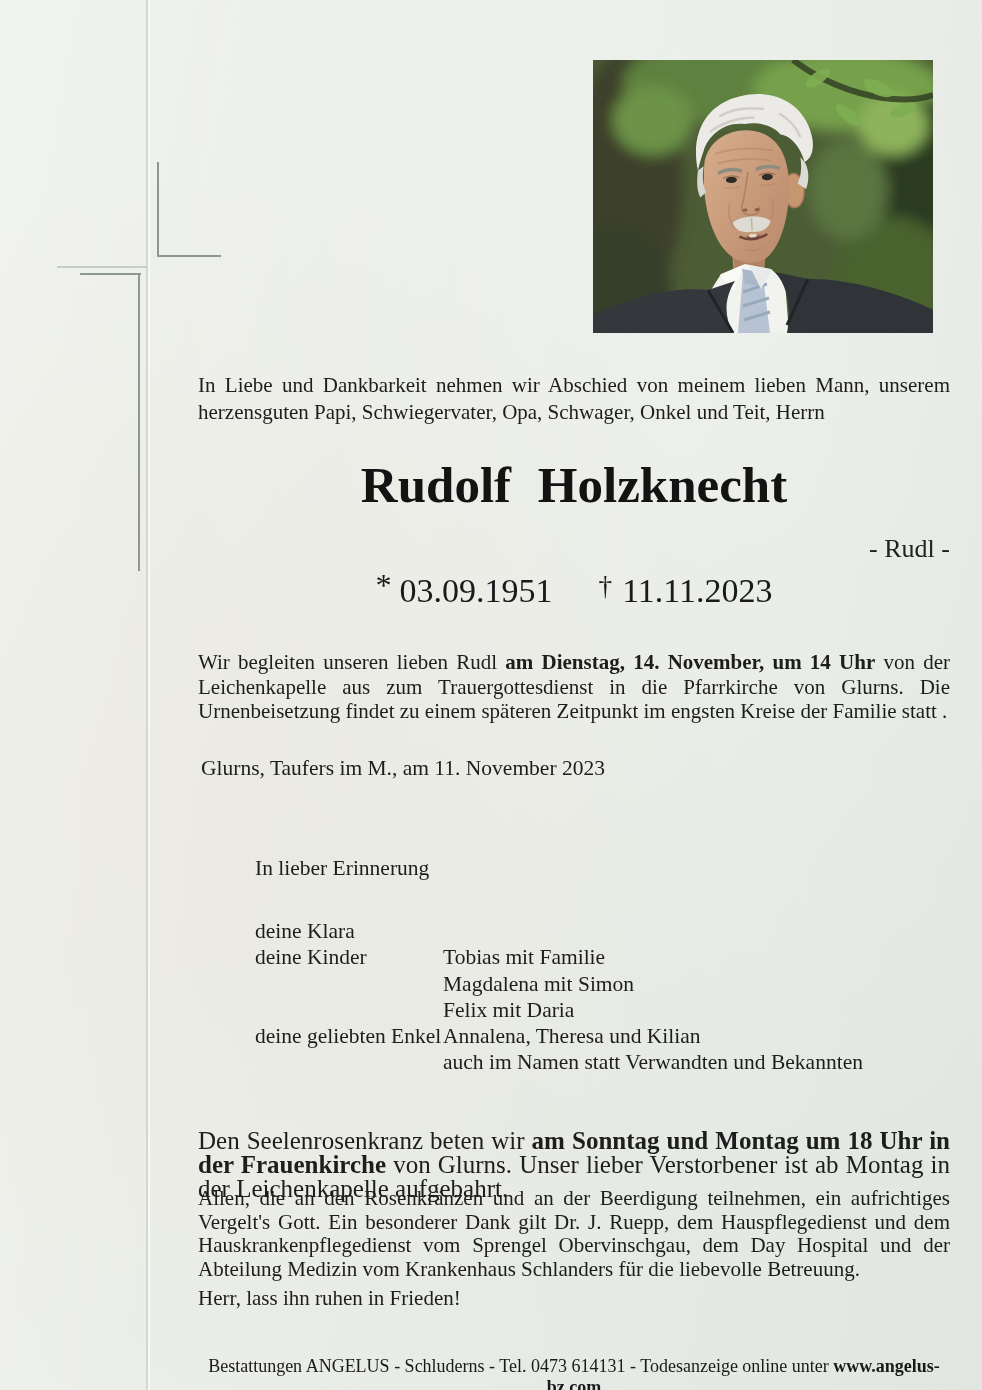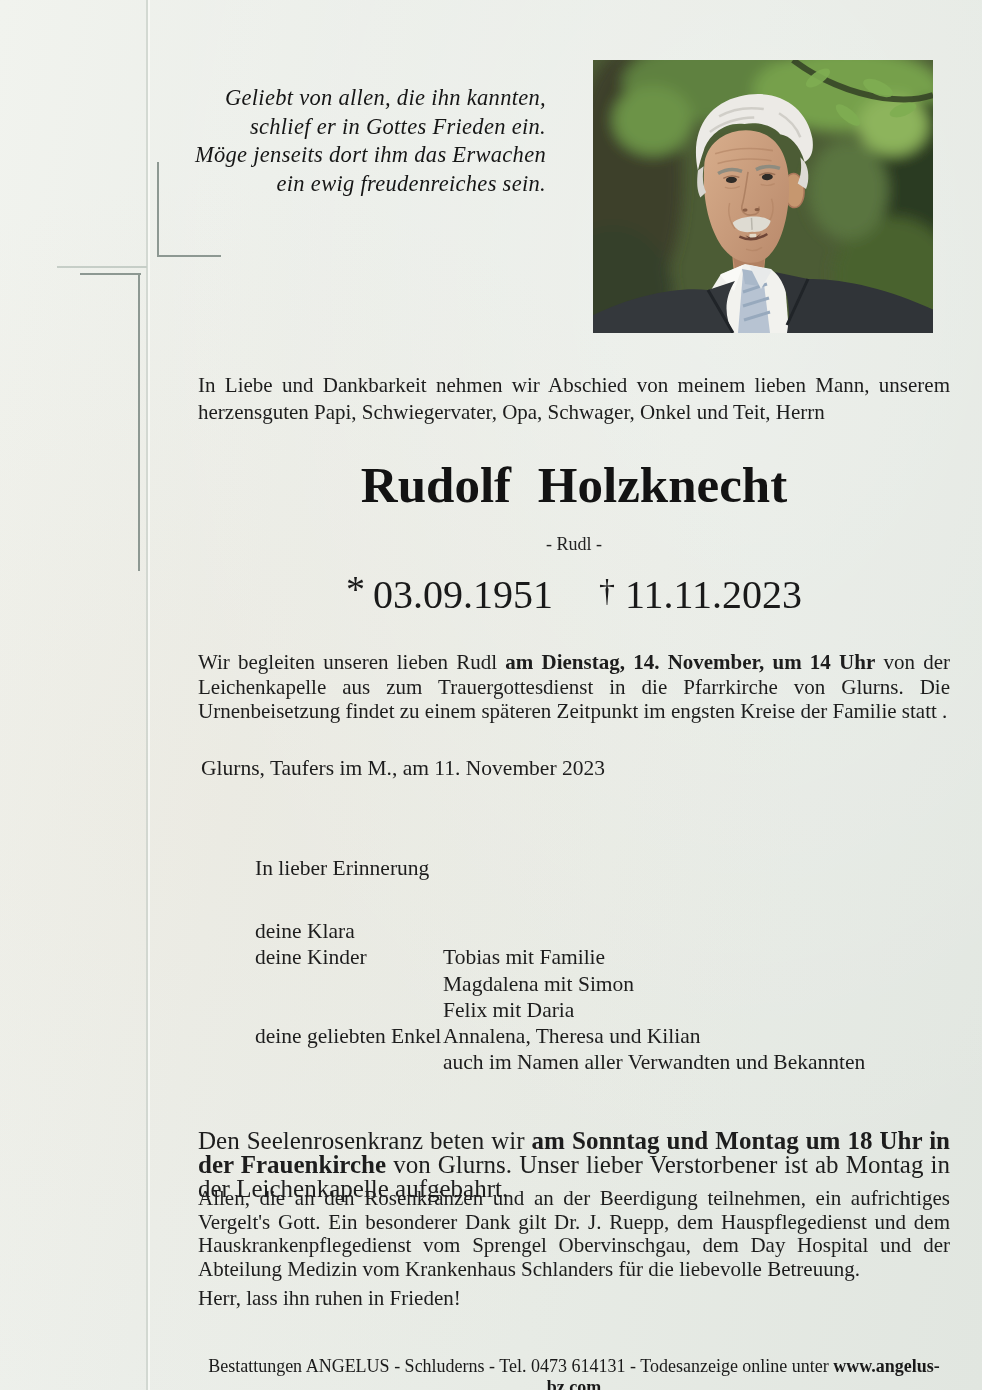--- a/index.html
+++ b/index.html
@@ -26,24 +26,24 @@
     font-style:italic;font-size:22.5px;line-height:28.5px;
     letter-spacing:.3px;color:#161616;white-space:nowrap;
   }
   .photo{position:absolute;left:593px;top:60px;width:340px;height:273px;}
   .photo svg{display:block;width:100%;height:100%;}
 
   .intro{position:absolute;left:198px;top:372px;width:752px;
     font-size:21px;line-height:27px;text-align:justify;}
   .name{position:absolute;left:198px;top:459px;width:752px;text-align:center;
     font-size:51px;line-height:1.05;font-weight:700;word-spacing:14px;color:#131313;}
-  .nickname{position:absolute;left:198px;top:534px;width:752px;text-align:center;
-    font-size:18px;color:#222;}
+  .nickname{position:absolute;left:198px;top:534px;width:752px;text-align:right;
+    font-size:26px;color:#222;}
   .dates{position:absolute;left:198px;top:567px;width:752px;text-align:center;
-    font-size:40px;color:#1a1a1a;}
+    font-size:34px;color:#1a1a1a;}
   .dates .star{vertical-align:6px;font-size:.95em;margin-right:8px;}
   .dates .dgap{display:inline-block;width:46px;}
   .dates .dagger{vertical-align:7px;font-size:.8em;margin-right:10px;}
 
   .funeral{position:absolute;left:198px;top:650px;width:752px;
     font-size:21px;line-height:24.5px;text-align:justify;}
   .dateline{position:absolute;left:201px;top:756px;font-size:21.5px;}
 
   .rem-heading{position:absolute;left:255px;top:848px;font-size:21.5px;margin-top:8px;}
   .family{position:absolute;left:255px;top:918px;font-size:21.5px;line-height:26.3px;
@@ -68,26 +68,20 @@
   <div>
     <div class="line fold-a"></div>
     <div class="line fold-b"></div>
     <div class="line cl1v"></div>
     <div class="line cl1h"></div>
     <div class="line cl2h"></div>
     <div class="line cl3h"></div>
     <div class="line cl3v"></div>
   </div>
 
-  <div class="poem">
-    <div>Geliebt von allen, die ihn kannten,</div>
-    <div>schlief er in Gottes Frieden ein.</div>
-    <div>Möge jenseits dort ihm das Erwachen</div>
-    <div>ein ewig freudenreiches sein.</div>
-  </div>
 
   <div class="photo">
     <svg viewBox="0 0 340 273" preserveAspectRatio="none" aria-hidden="true">
       <defs>
         <linearGradient id="skin" x1="0" y1="0" x2="1" y2="1">
           <stop offset="0" stop-color="#d8ae8c"></stop>
             <stop offset="1" stop-color="#b8886a"></stop>
         </linearGradient>
         <filter id="b1" x="-40%" y="-40%" width="180%" height="180%">
             <feGaussianBlur stdDeviation="7"></feGaussianBlur>
@@ -170,21 +164,21 @@
     <div class="cell"></div>
     <div class="cell">deine Kinder</div>
     <div class="cell">Tobias mit Familie</div>
     <div class="cell"></div>
     <div class="cell">Magdalena mit Simon</div>
     <div class="cell"></div>
     <div class="cell">Felix mit Daria</div>
     <div class="cell">deine geliebten Enkel</div>
     <div class="cell">Annalena, Theresa und Kilian</div>
     <div class="cell"></div>
-    <div class="cell">auch im Namen aller Verwandten und Bekannten</div>
+    <div class="cell">auch im Namen statt Verwandten und Bekannten</div>
   </div>
 
   <p class="rosary"><span>Den Seelenrosenkranz beten wir </span><b>am Sonntag und Montag um 18 Uhr in der Frauenkirche</b><span> von Glurns. Unser lieber Verstorbener ist ab Montag in der Leichenkapelle aufgebahrt.</span></p>
 
   <p class="thanks">Allen, die an den Rosenkränzen und an der Beerdigung teilnehmen, ein aufrichtiges Vergelt's Gott. Ein besonderer Dank gilt Dr. J. Ruepp, dem Hauspflegedienst und dem Hauskrankenpflegedienst vom Sprengel Obervinschgau, dem Day Hospital und der Abteilung Medizin vom Krankenhaus Schlanders für die liebevolle Betreuung.</p>
 
   <p class="closing">Herr, lass ihn ruhen in Frieden!</p>
 
   <div class="footer"><span>Bestattungen ANGELUS - Schluderns - Tel. 0473 614131 - Todesanzeige online unter </span><b>www.angelus-bz.com</b></div>
 

